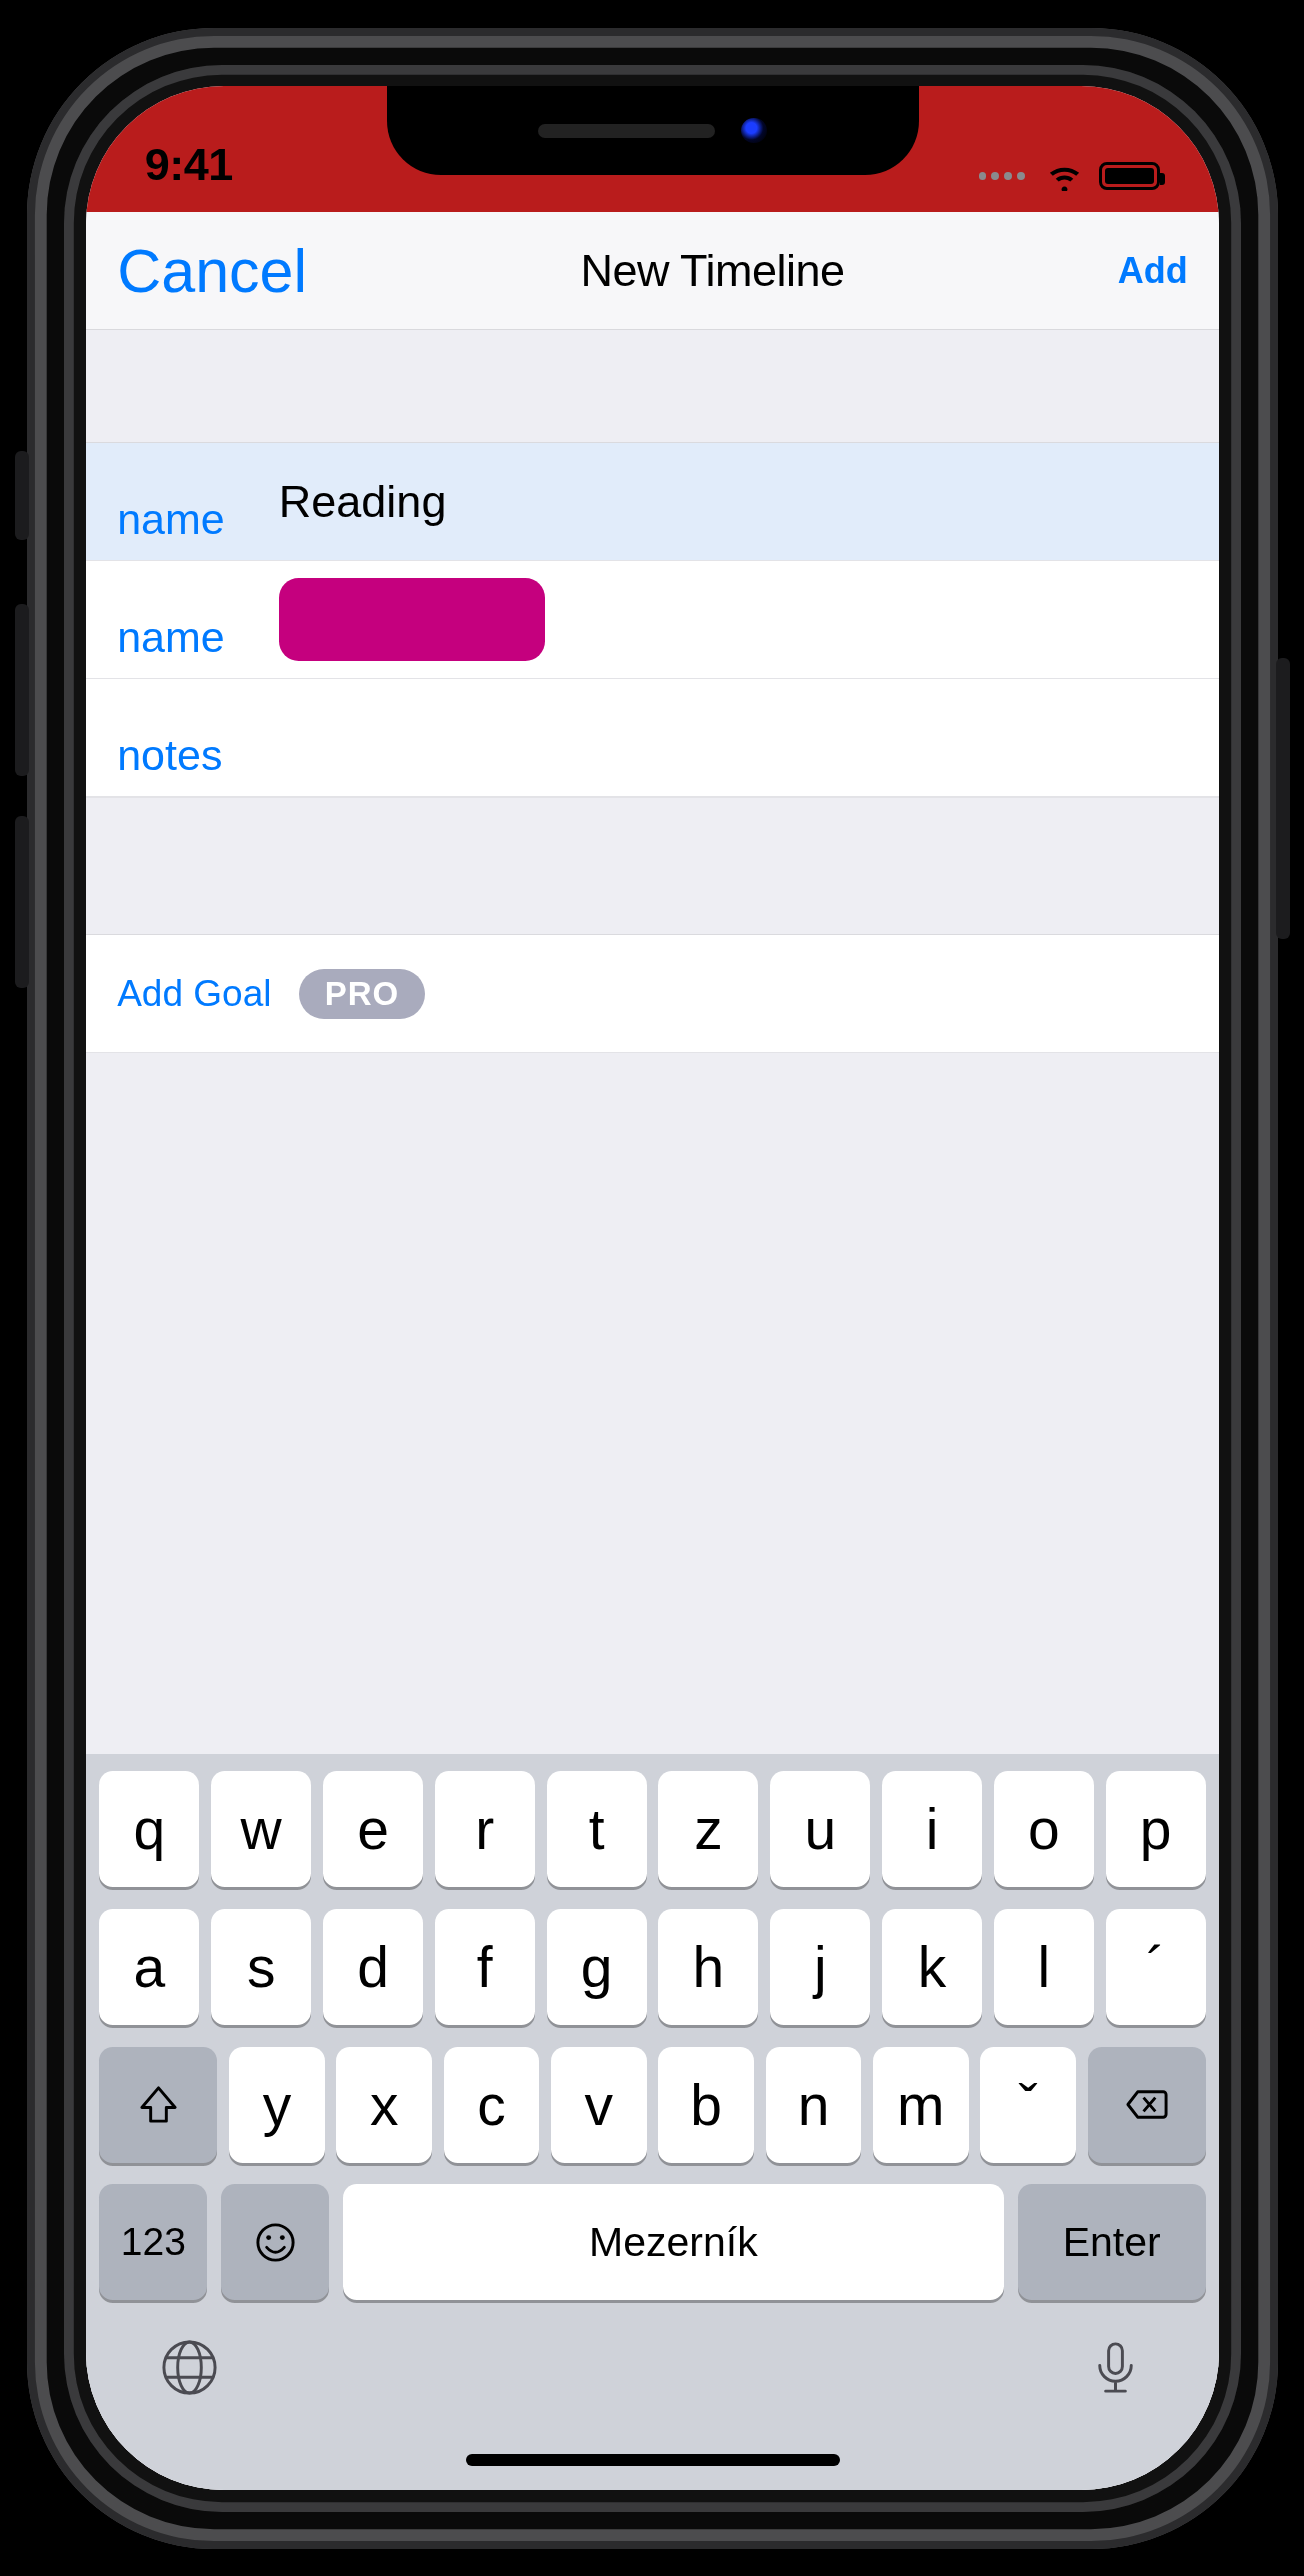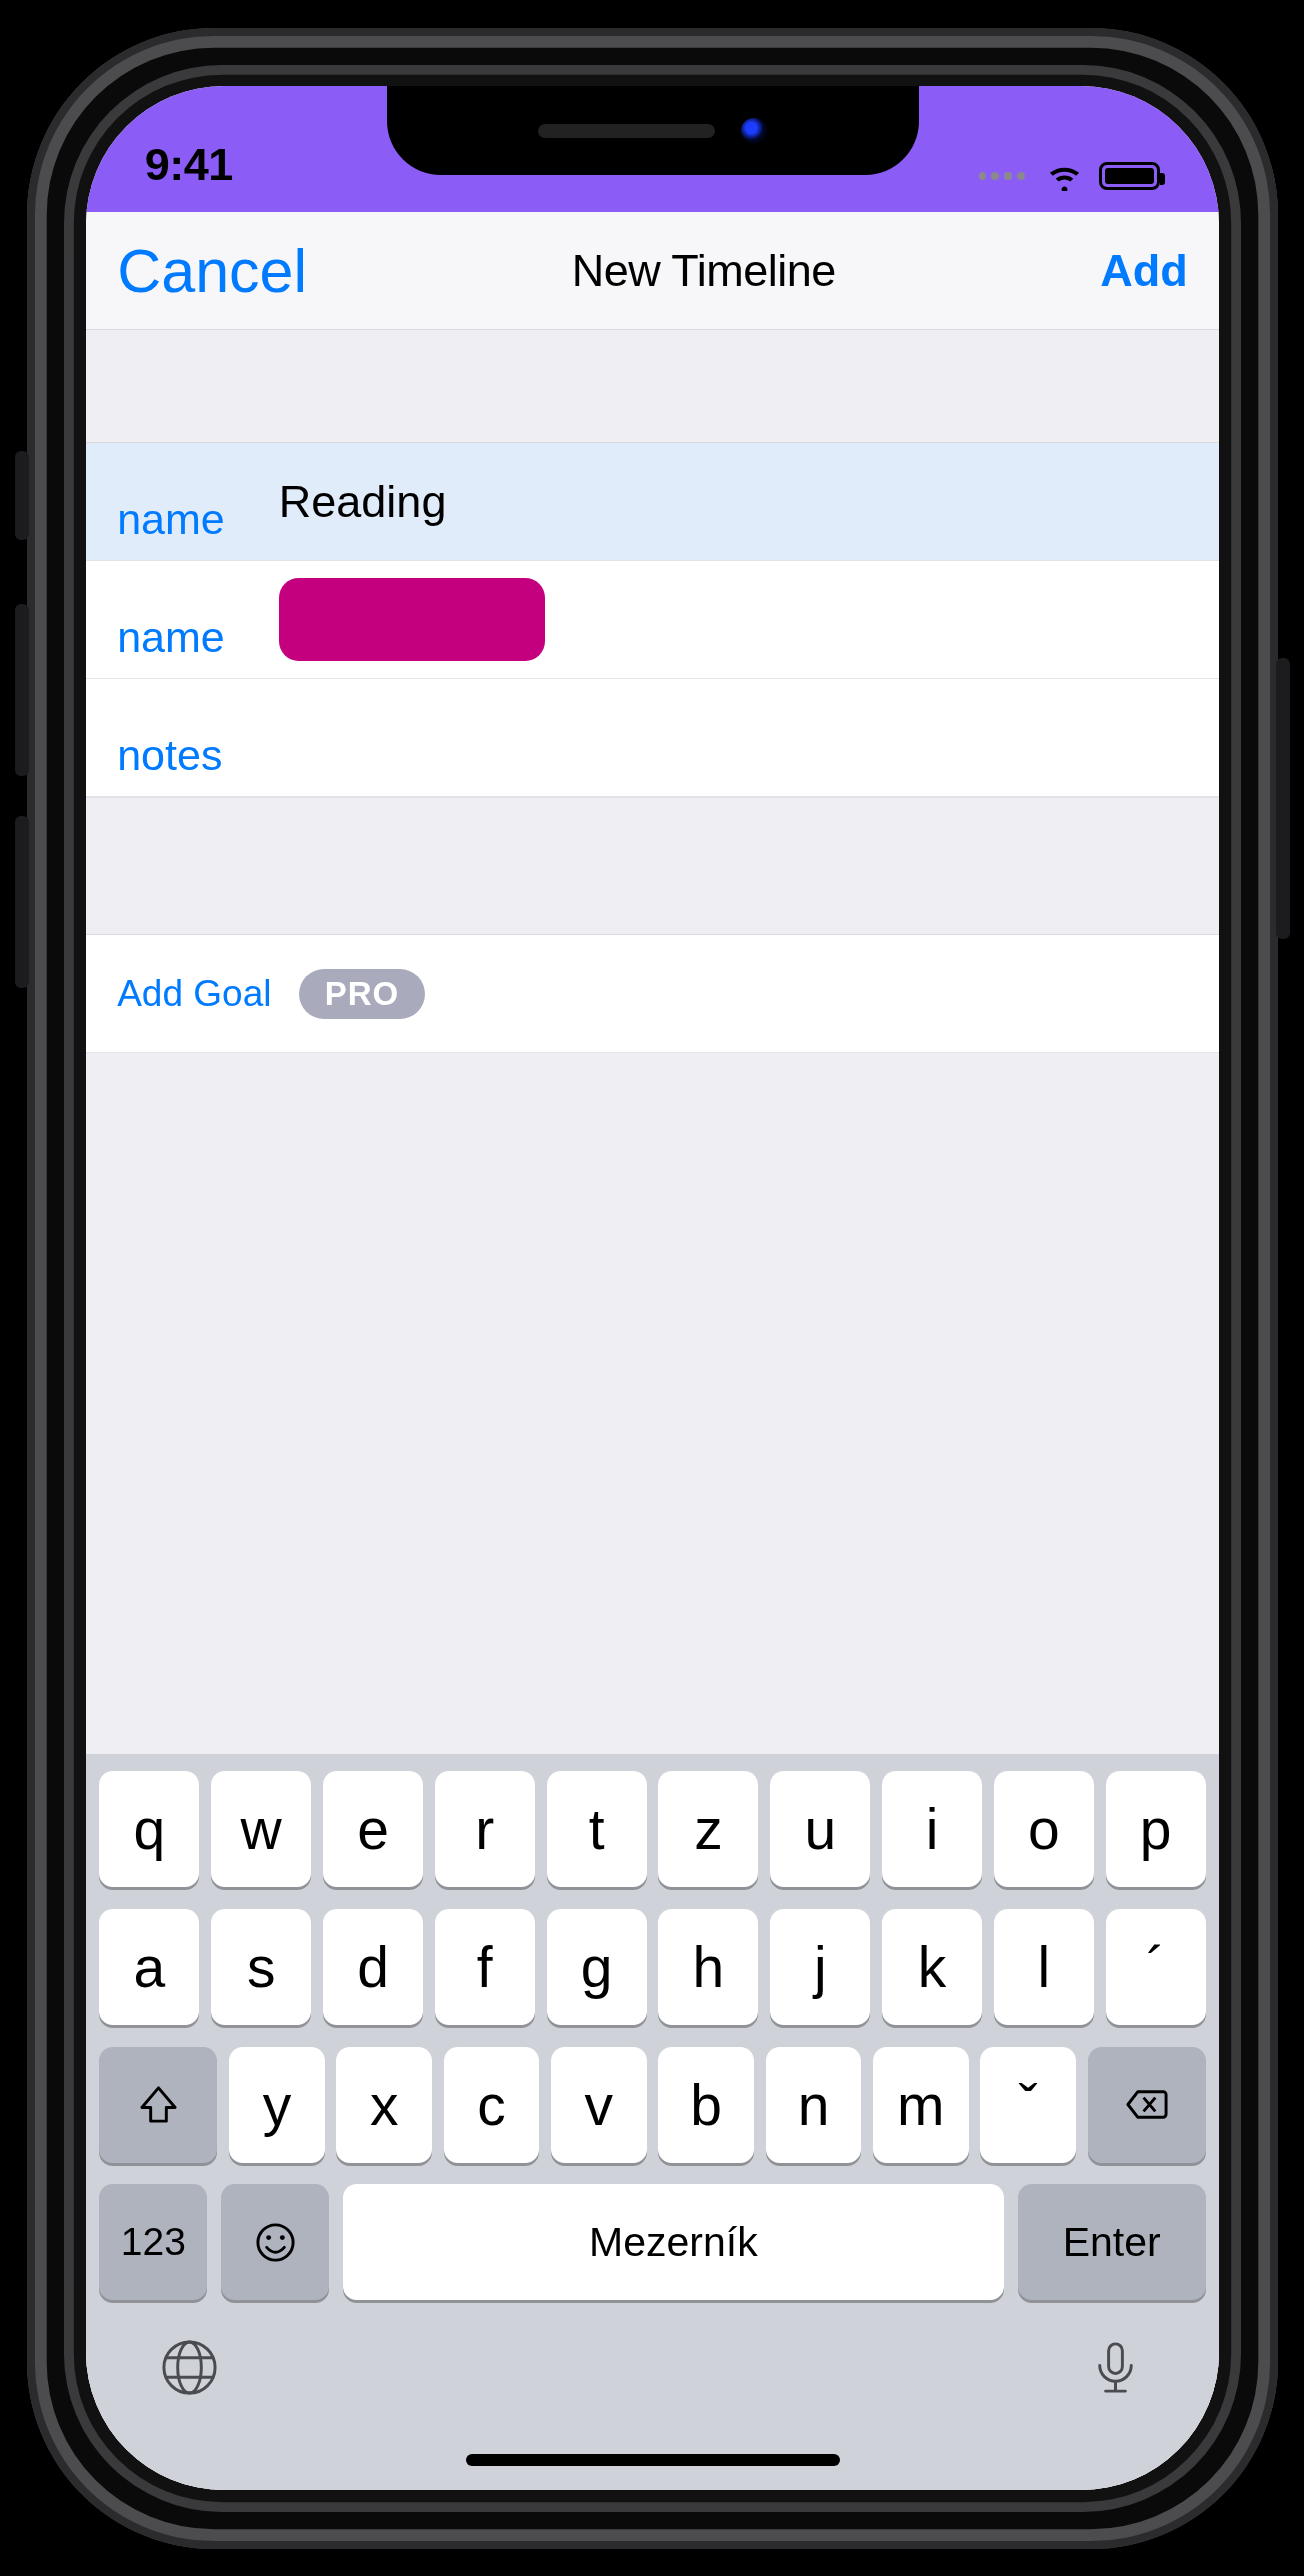--- a/index.html
+++ b/index.html
@@ -62,21 +62,21 @@
     width:177px; height:13.8px; border-radius:9.8px; background:#222;
   }
   .cam {
     width:25.6px; height:25.6px; border-radius:50%;
     background: radial-gradient(circle at 40% 40%, #1b3dff 0 25%, #02062a 55%, #000 90%);
   }
 
   
   .statusbar {
     position:absolute; top:0; left:0; right:0; height:126px;
-    background:#8b5cf6;
+    background:#b91c1c;
     display:flex; align-items:flex-end; justify-content:space-between;
     padding: 0 59px 21.7px;
     z-index:40;
   }
   .sb-time { font-size:45px; font-weight:600; color:#000; letter-spacing:-0.5px; }
   .sb-icons { display:flex; align-items:center; gap:15.8px; }
   .sb-dots { display:flex; gap:4.9px; margin-right:3.9px; }
   .sb-dots span { width:7.9px; height:7.9px; border-radius:50%; background:#8a8a8e; }
   .wifi-icon { width:39px; height:29.5px; }
   .battery {
@@ -93,21 +93,21 @@
   .navbar {
     position:absolute; top:126px; left:0; right:0; height:118px;
     background:#f7f7f9;
     border-bottom:1px solid #d9d9dd;
     display:flex; align-items:center; justify-content:space-between;
     padding: 0 31.5px;
     z-index:30;
   }
   .nav-cancel { color:#007aff; font-size:61px; font-weight:400; }
   .nav-title  { color:#000;    font-size:45px; font-weight:400; letter-spacing:-0.5px; }
-  .nav-add    { color:#007aff; font-size:45px; font-weight:700; }
+  .nav-add    { color:#007aff; font-size:36px; font-weight:700; }
 
   
   .content {
     position:absolute; top:244px; left:0; right:0; bottom:0;
     background:#eeeef3;
   }
   .group-gap { height:113px; background:#eeeef3; border-bottom:1px solid #dadade; }
   .cell {
     background:#fff; border-bottom:1px solid #e3e3e7;
     display:flex; align-items:center; gap:23.6px;

